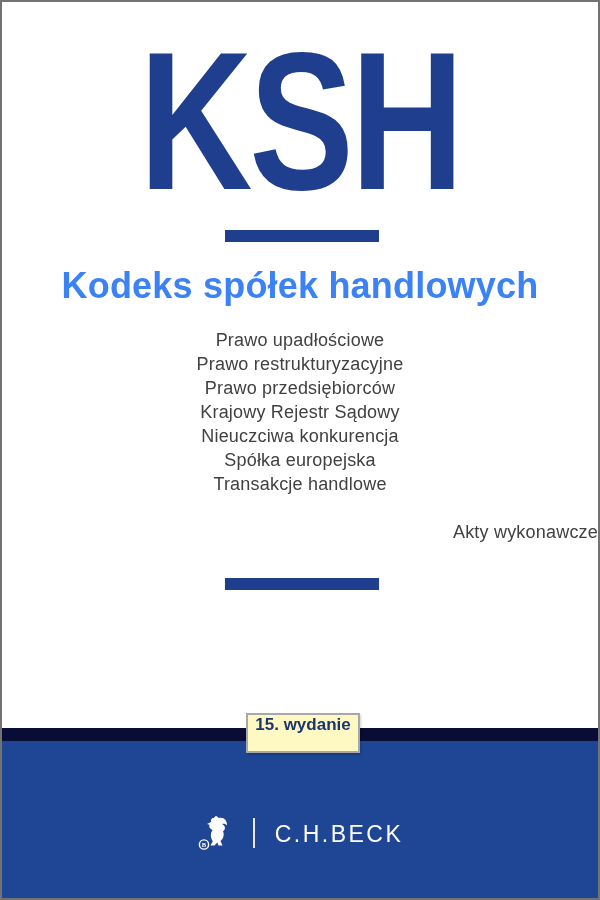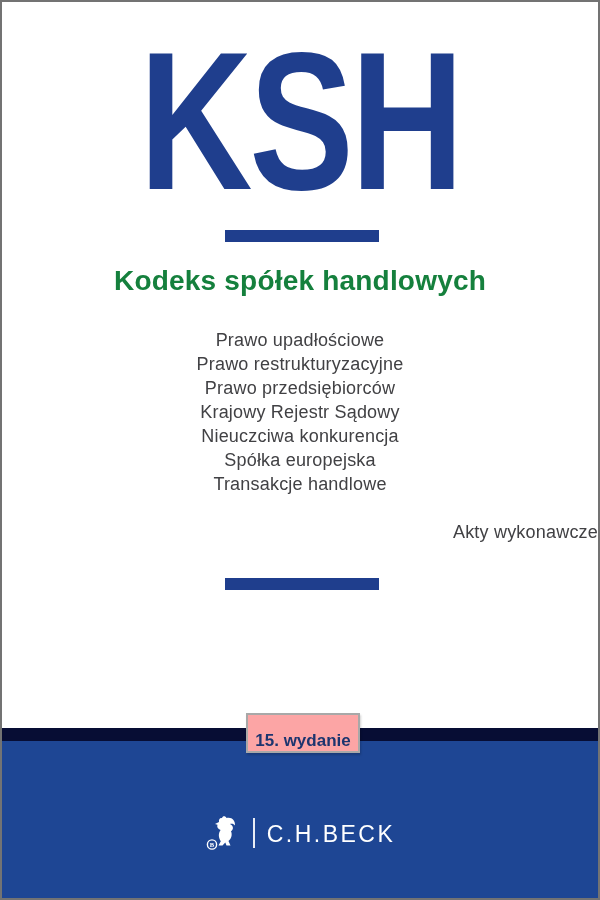--- a/index.html
+++ b/index.html
@@ -40,24 +40,24 @@
     background: #1f3e8d;
   }
   .divider-top { top: 228px; }
   .divider-bottom { top: 576px; }
   .subtitle {
     position: absolute;
     top: 263px;
     left: 0;
     width: 100%;
     text-align: center;
-    font-size: 28px;
+    font-size: 36px;
     font-weight: 700;
     letter-spacing: 0.2px;
-    color: #15803d;
+    color: #3b82f6;
   }
   .laws {
     position: absolute;
     top: 326px;
     left: 0;
     width: 100%;
     text-align: center;
     color: #414144;
     font-size: 18px;
   }
@@ -69,26 +69,26 @@
   .appendix-line {
     margin-top: 24px;
     text-align: right;
   }
   .edition-badge {
     position: absolute;
     left: 244px;
     top: 711px;
     width: 114px;
     height: 40px;
-    background: #fca5a5;
+    background: #fef9c3;
     border: 2px solid #a8a8a8;
     box-sizing: border-box;
     z-index: 3;
     display: flex;
-    align-items: flex-end;
+    align-items: flex-start;
     justify-content: center;
     box-shadow: 1px 2px 2px rgba(0,0,0,0.18);
   }
   .edition-badge span {
     font-size: 17px;
     font-weight: 700;
     color: #1c356f;
   }
   .dark-stripe {
     position: absolute;
@@ -110,21 +110,21 @@
     z-index: 1;
   }
   .publisher-logo {
     position: absolute;
     top: 74px;
     left: 0;
     width: 100%;
     display: flex;
     align-items: center;
     justify-content: center;
-    gap: 12px;
+    gap: 20px;
   }
   .griffin {
     width: 36px;
     height: 36px;
     display: block;
   }
   .logo-separator {
     width: 2px;
     height: 30px;
     background: #ffffff;

